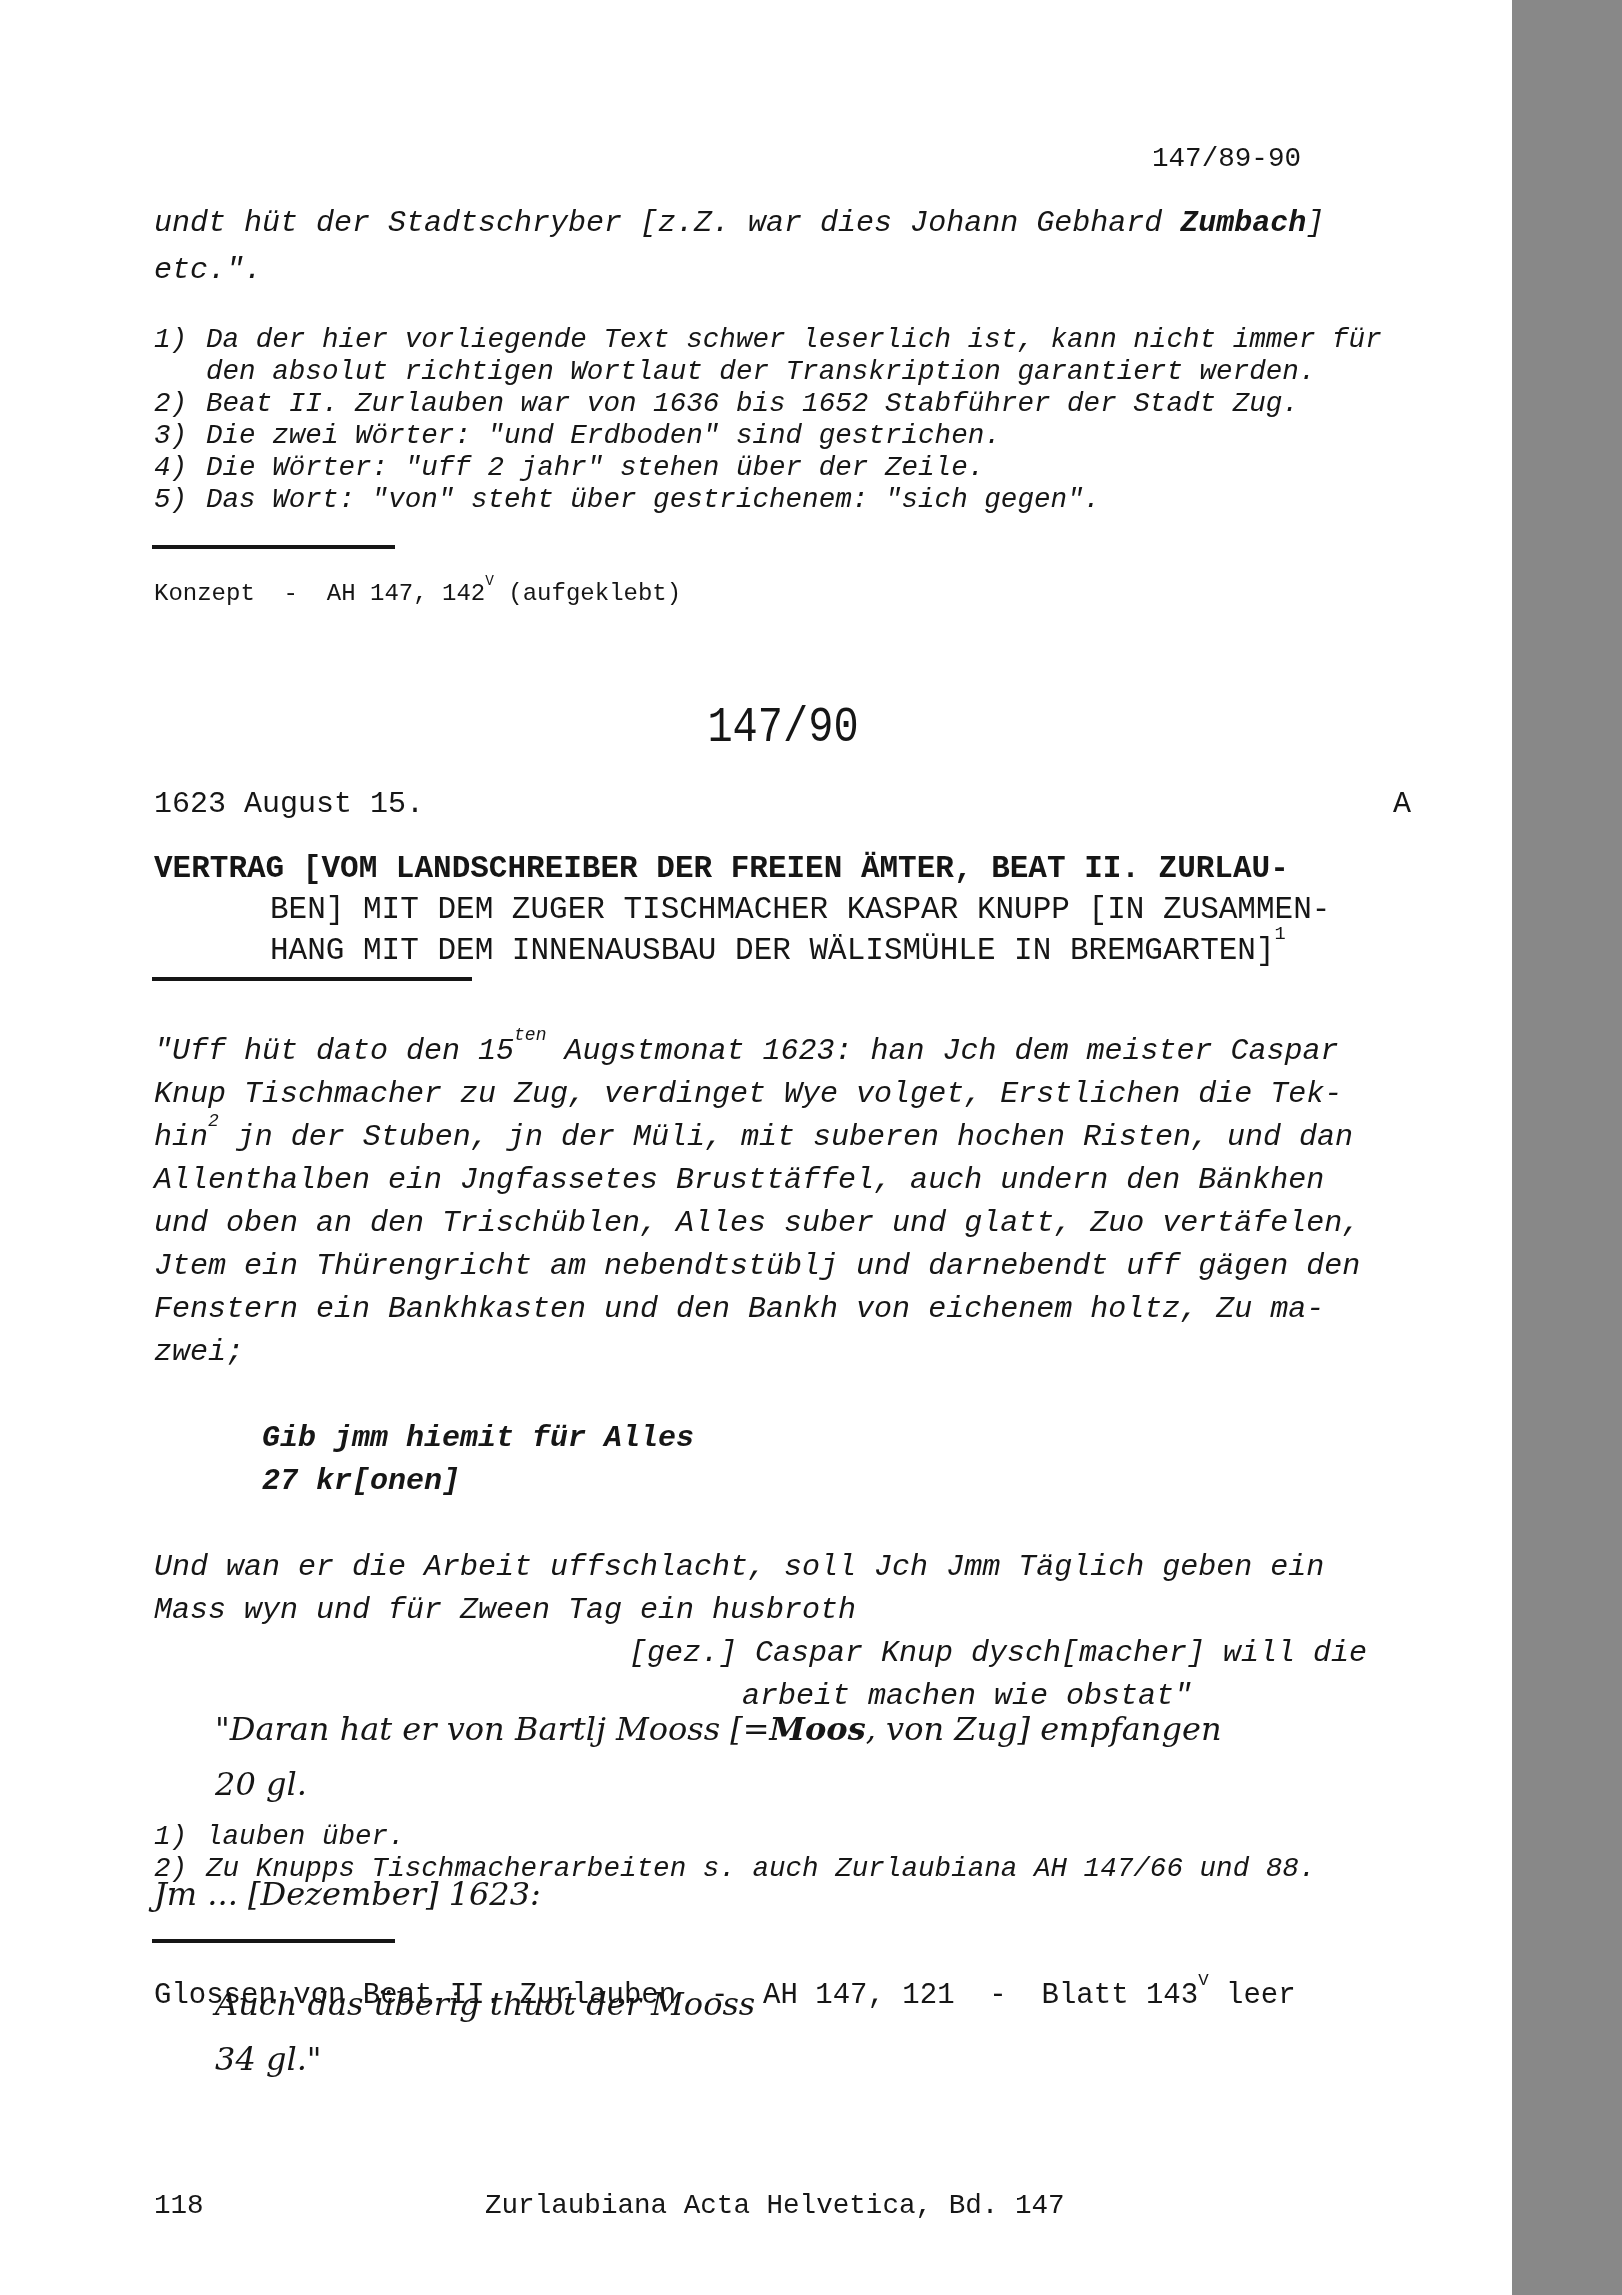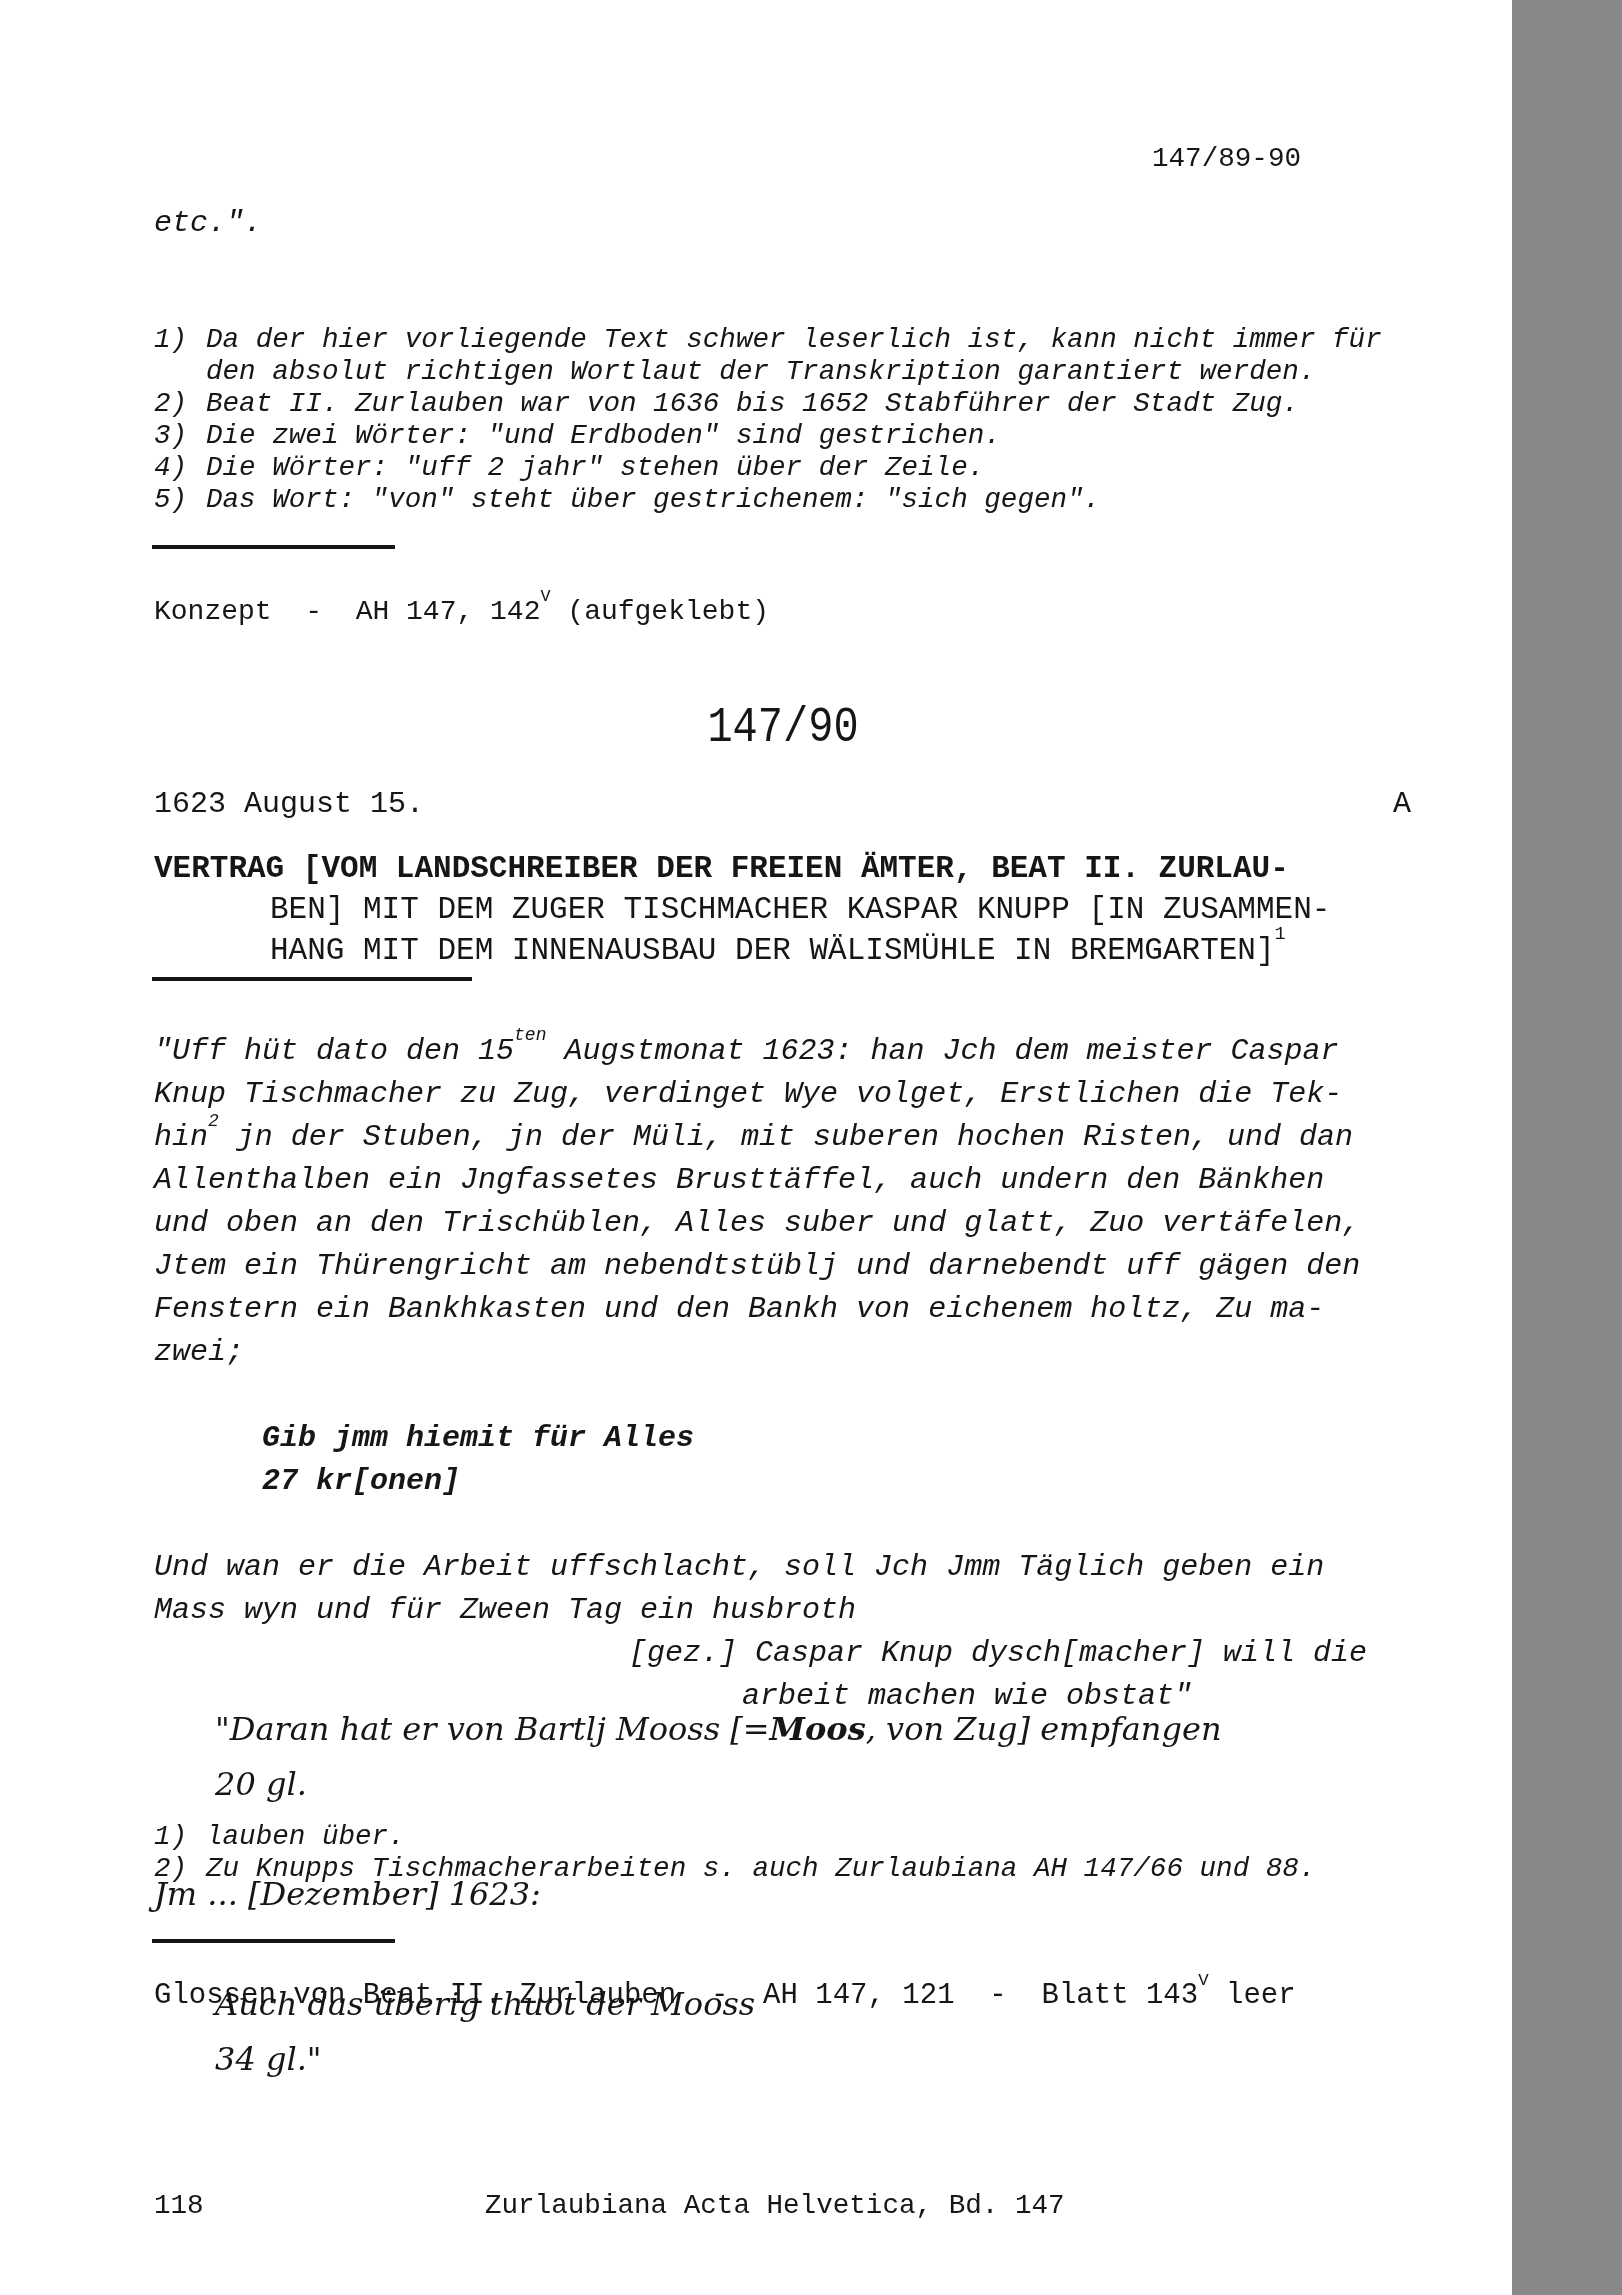--- a/index.html
+++ b/index.html
@@ -23,21 +23,21 @@
   .fn-bottom{top:1821px;}
   .fn{display:flex;}
   .fn .num{width:52px;flex:0 0 52px;}
   .fn .fntext .line{display:block;}
 
   .rule{position:absolute;left:152px;height:4px;background:#161616;}
   .rule1{top:545px;width:243px;}
   .rule2{top:977px;width:320px;}
   .rule3{top:1939px;width:243px;}
 
-  .konzept{position:absolute;top:596px;left:154px;font-size:28px;}
+  .konzept{position:absolute;top:580px;left:154px;font-size:24px;}
 
   .docnum{position:absolute;top:699px;left:783px;font-size:50px;
           transform:translateX(-50%) scaleX(0.84);transform-origin:center top;}
 
   .daterow{position:absolute;top:787px;left:154px;width:1257px;
            display:flex;justify-content:space-between;font-size:30px;gap:39px;}
 
   .doctitle{position:absolute;top:848px;left:154px;width:1314px;
             font-size:31px;line-height:41px;padding-left:116px;box-sizing:border-box;}
   .doctitle .line{display:block;}
@@ -66,20 +66,21 @@
   .footer .book{position:absolute;left:485px;}
 </style>
 </head>
 <body>
 
 <div class="page">
 
   <div class="hdr-num line">147/89-90</div>
 
   <div class="intro">
+    <div class="line"><span>undt hüt der Stadtschryber [z.Z. war dies Johann Gebhard </span><span class="b">Zumbach</span><span>]</span></div>
     <div class="line"><span>etc.".</span></div>
   </div>
 
   <div class="fnblock fn-top">
     <div class="fn">
       <span class="num line">1)</span>
       <span class="fntext">
         <span class="line">Da der hier vorliegende Text schwer leserlich ist, kann nicht immer für</span>
         <span class="line">den absolut richtigen Wortlaut der Transkription garantiert werden.</span>
       </span>

